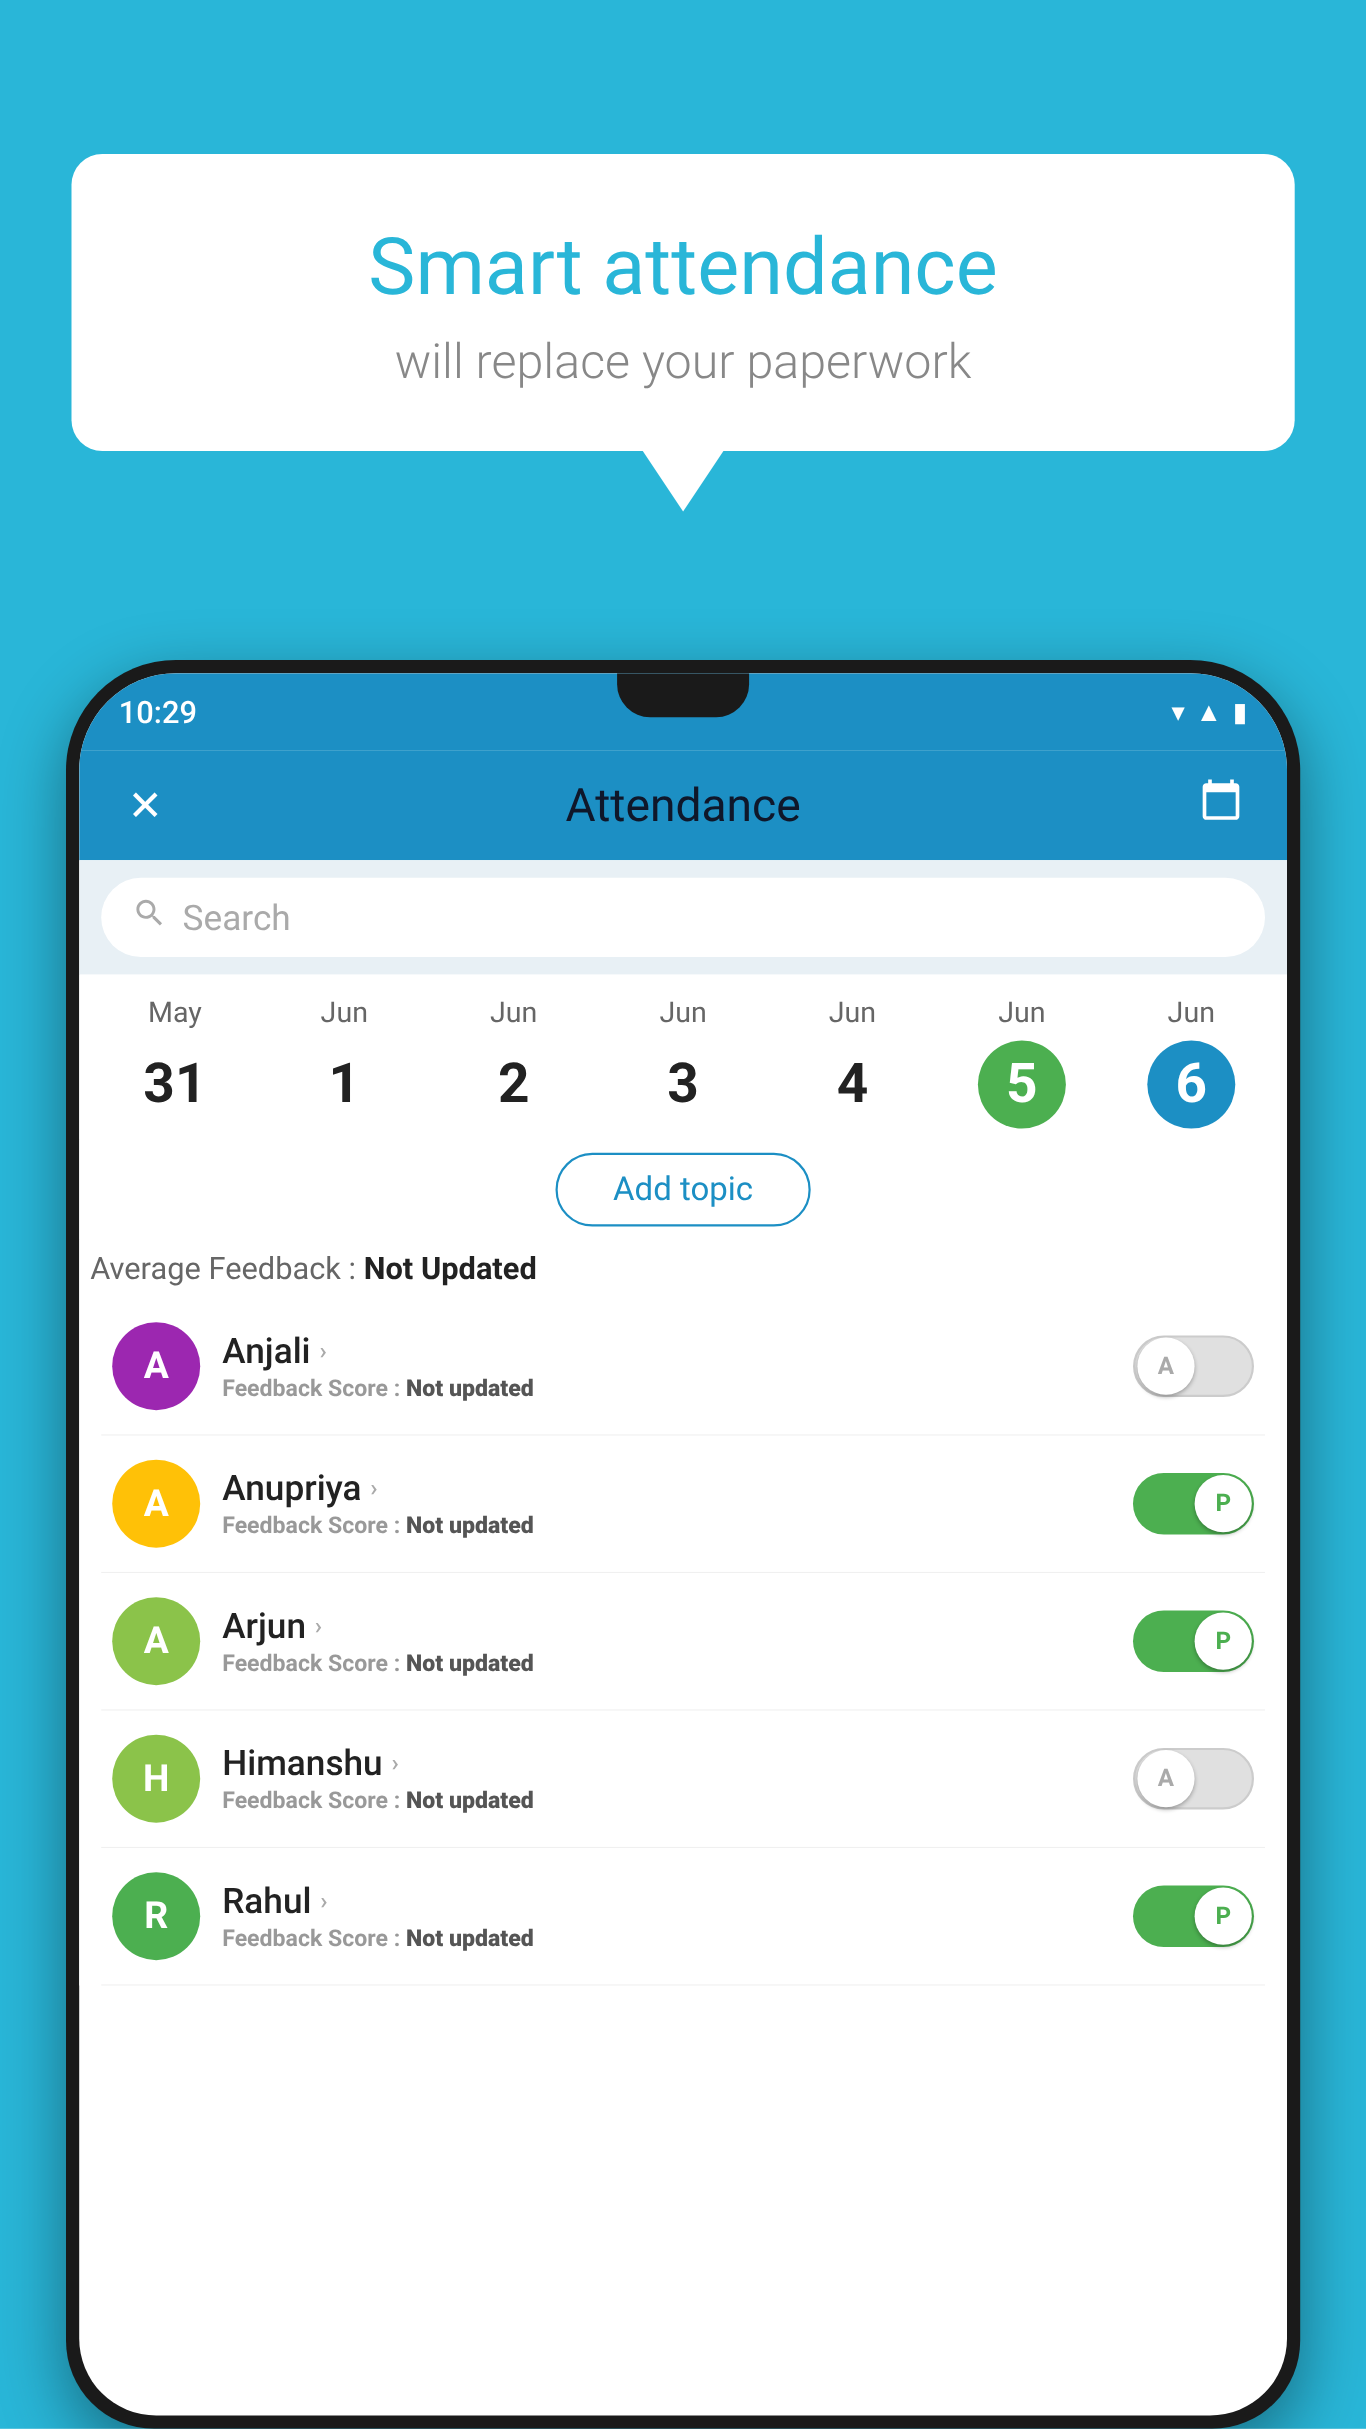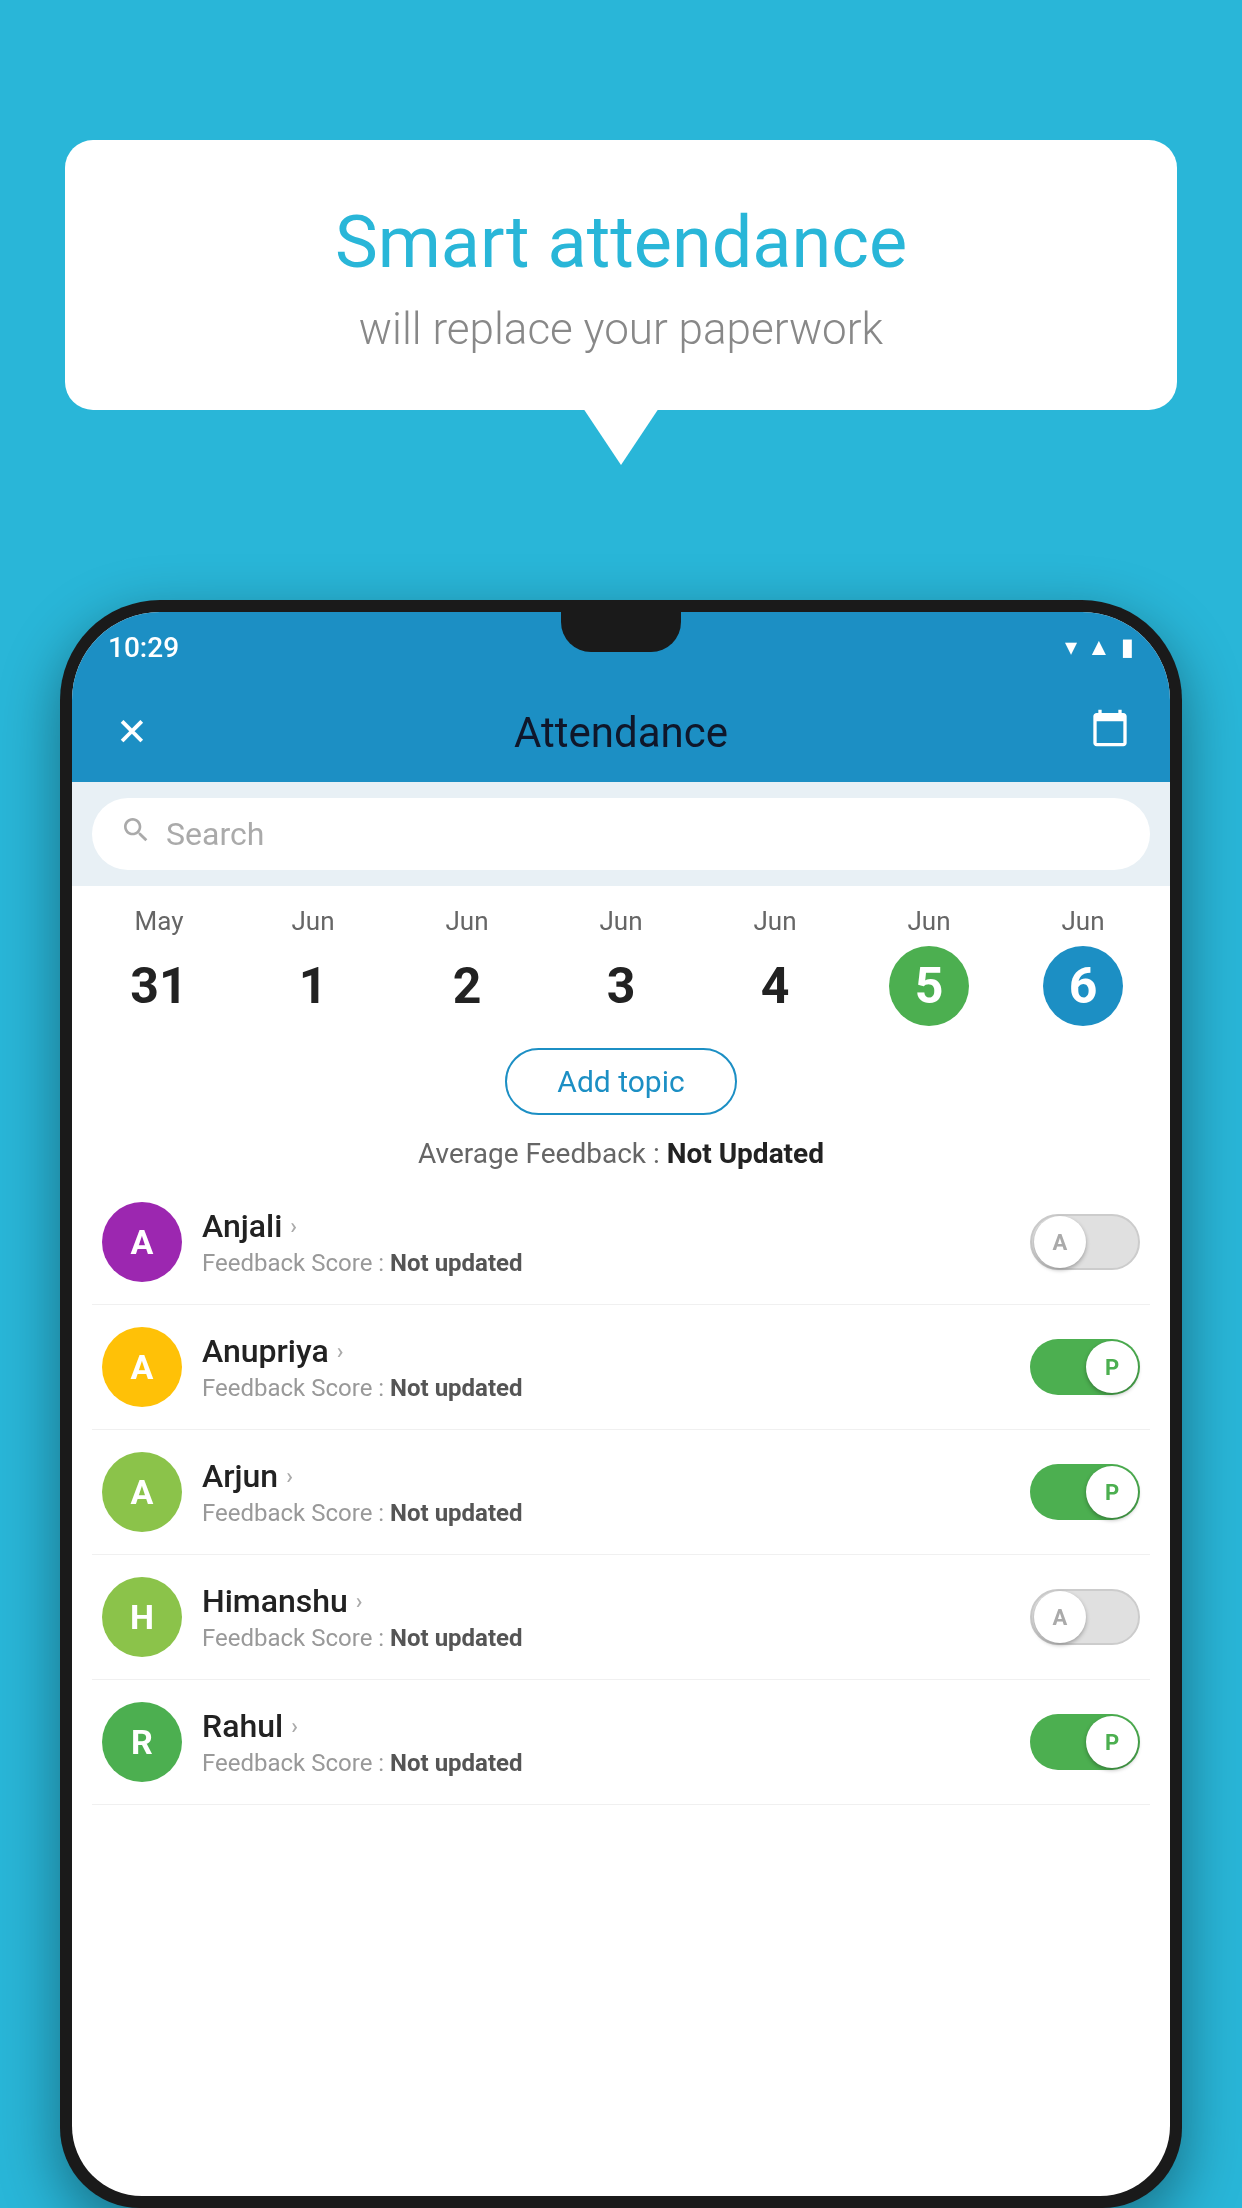--- a/index.html
+++ b/index.html
@@ -217,21 +217,20 @@
       padding: 14px 50px;
       color: #1c8fc4;
       font-size: 30px;
       background: white;
       cursor: pointer;
       display: inline-block;
     }
 
     
     .avg-feedback {
-      text-align: center;
       padding: 10px;
       font-size: 28px;
       color: #666;
       background: white;
     }
     .avg-feedback strong {
       color: #222;
     }
 
     
@@ -267,23 +266,24 @@
       font-weight: 500;
       display: flex;
       align-items: center;
       gap: 8px;
     }
     .chevron {
       font-size: 22px;
       color: #aaa;
     }
     .student-feedback {
-      font-size: 24px;
+      font-size: 21px;
       color: #999;
       margin-top: 4px;
+      font-weight: bold;
     }
     .student-feedback strong {
       color: #555;
     }
 
     
     .toggle-container {
       flex-shrink: 0;
     }
     .toggle {

